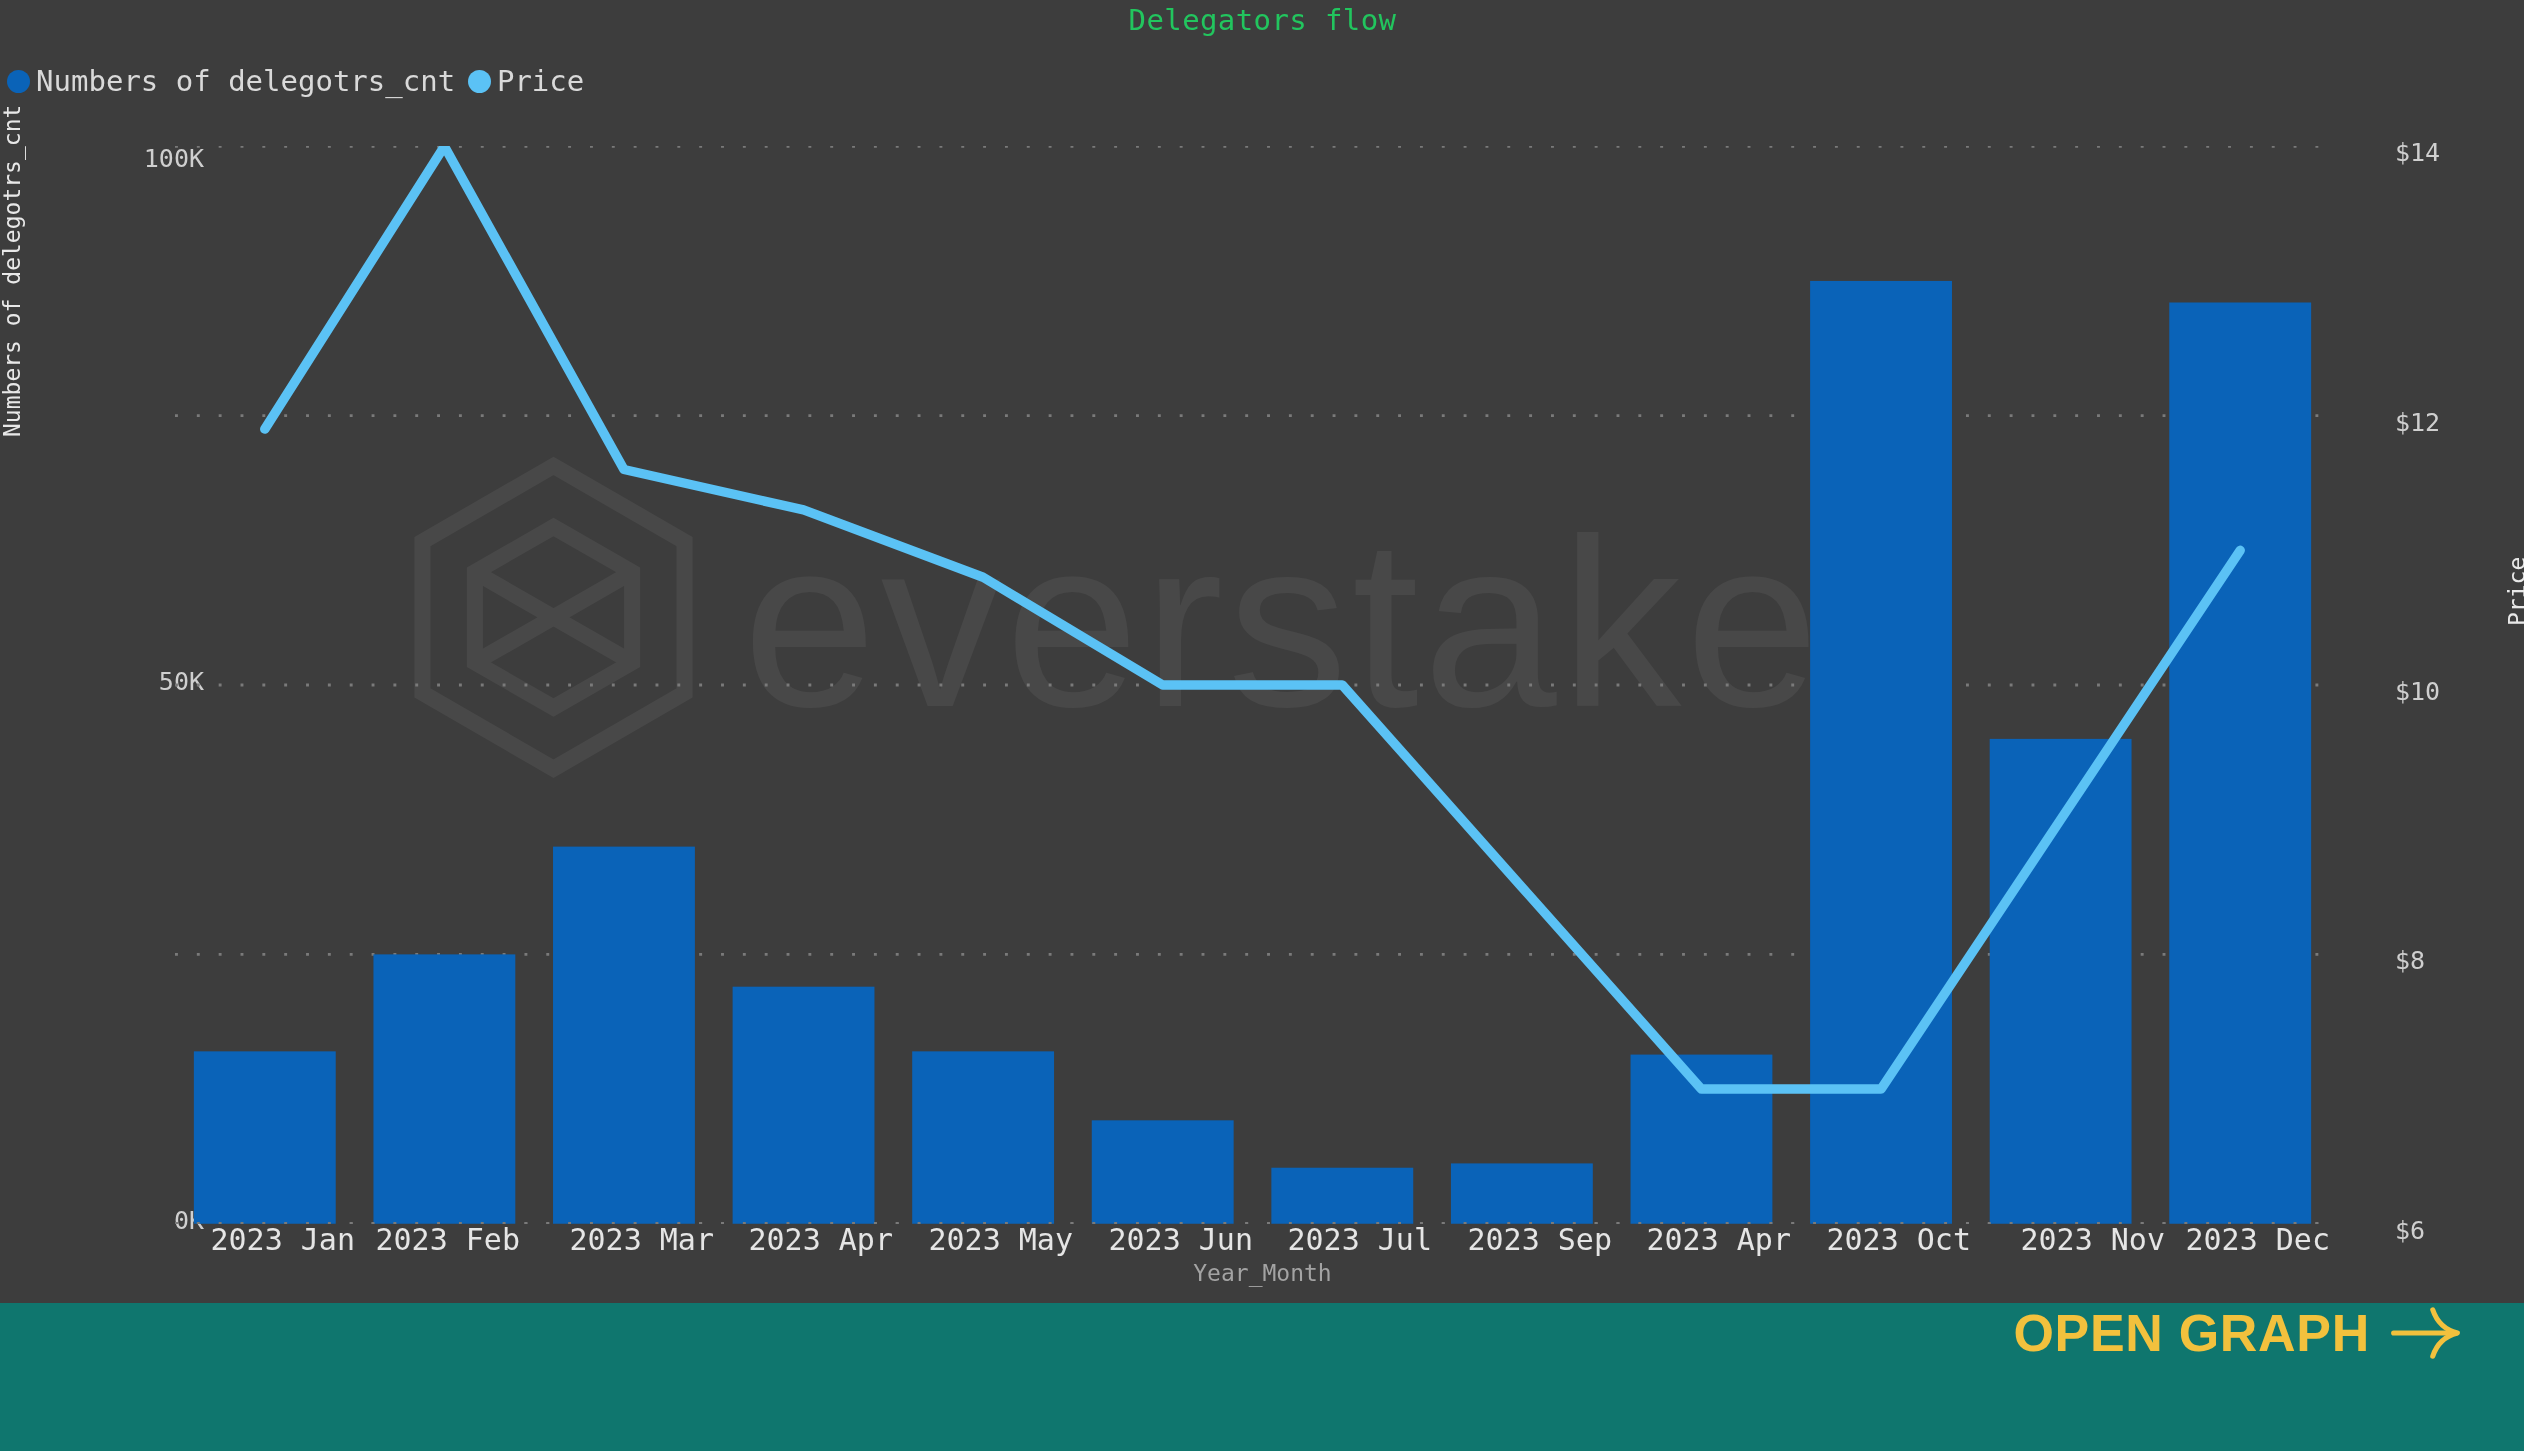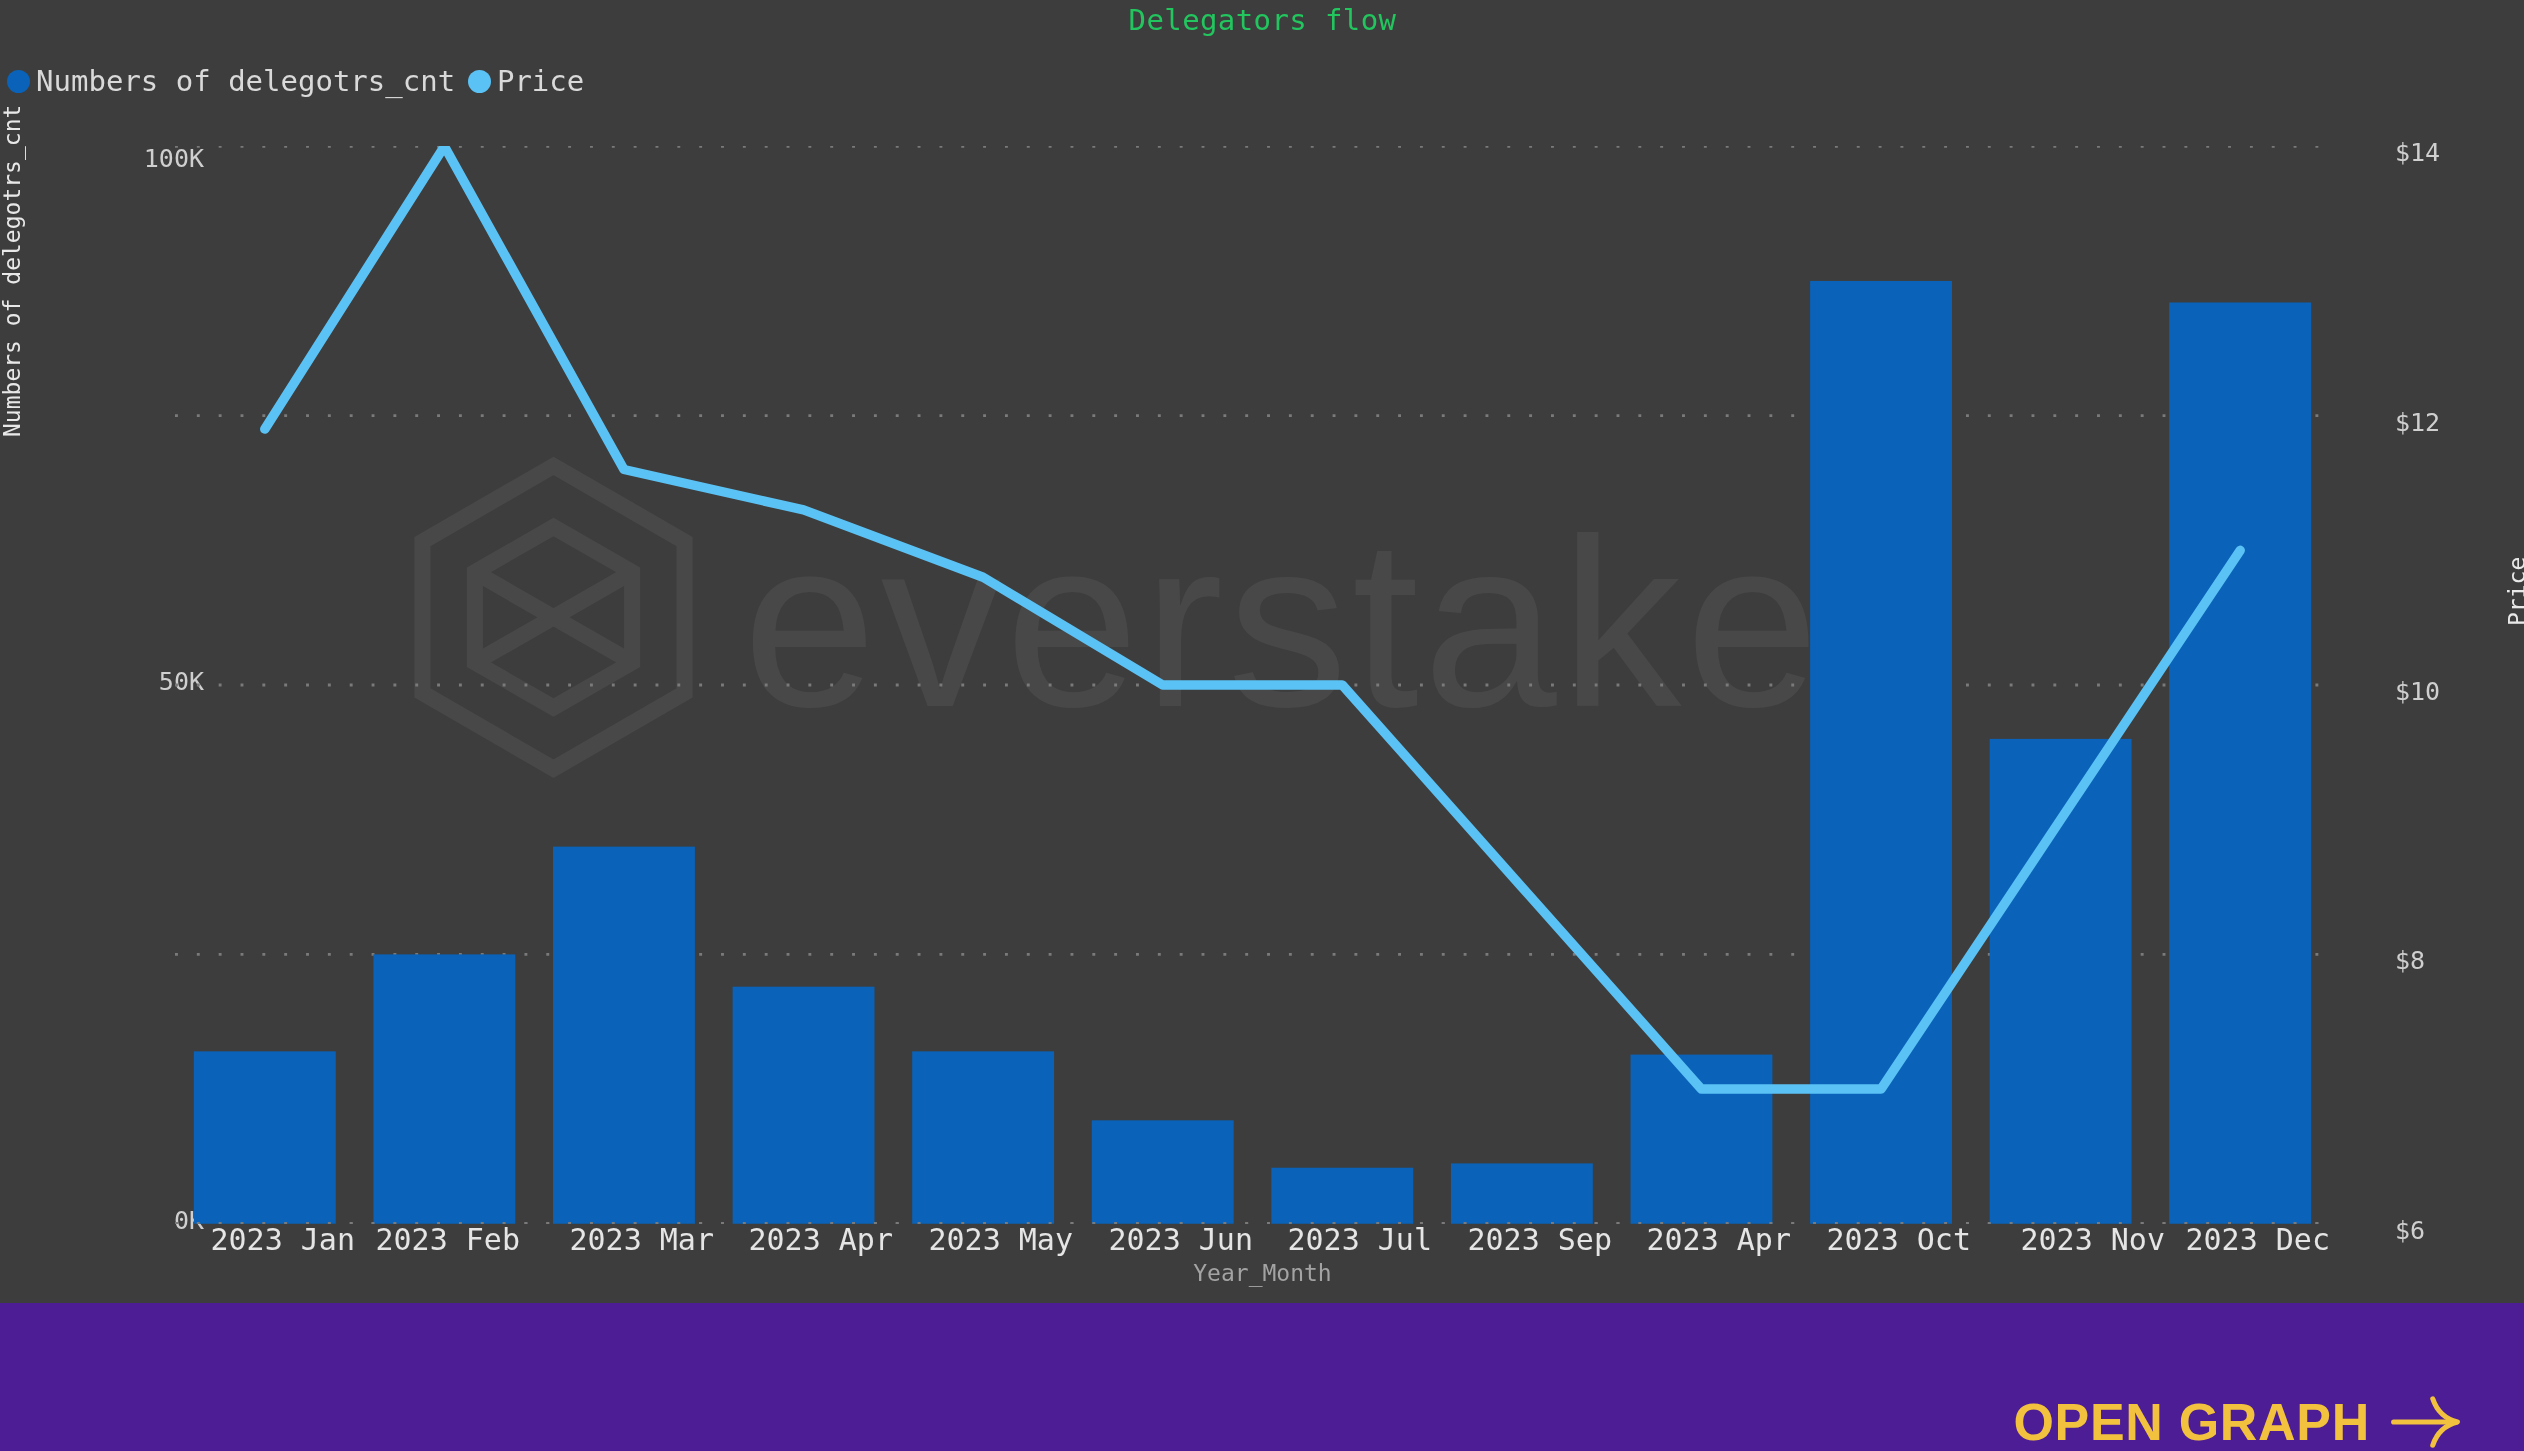--- a/index.html
+++ b/index.html
@@ -72,22 +72,22 @@
     margin-top:10px;
   }
   .xtick {
     position:absolute; top:1222px;
     color:#e5e5e5; font-size:30px;
     text-align:right; white-space:nowrap;
   }
   #footer {
     position:absolute; left:0; top:1303px;
     width:2525px; height:149px;
-    background:#4c1d95;
-    display:flex; align-items:flex-end; justify-content:flex-end;
+    background:#0f766e;
+    display:flex; align-items:flex-start; justify-content:flex-end;
   }
   #open-graph-button {
     display:flex; align-items:center; gap:19px;
     margin-right:63px;
     color:#f2c13d;
     font-family:"Liberation Sans", sans-serif;
     font-size:52px; font-weight:700;
     letter-spacing:0.7px;
     cursor:pointer;
   }

